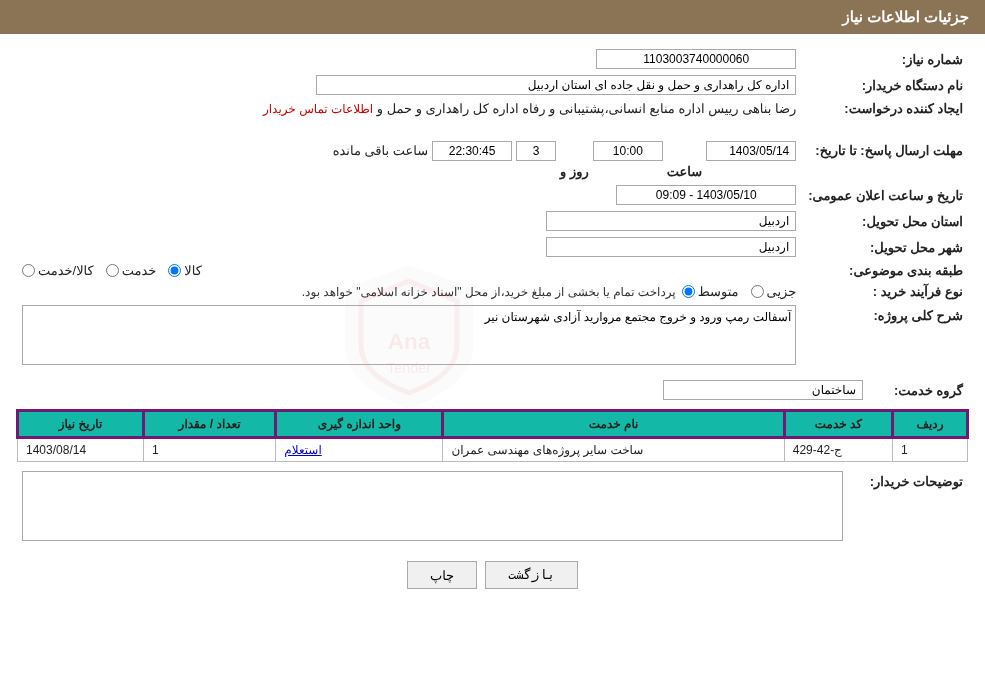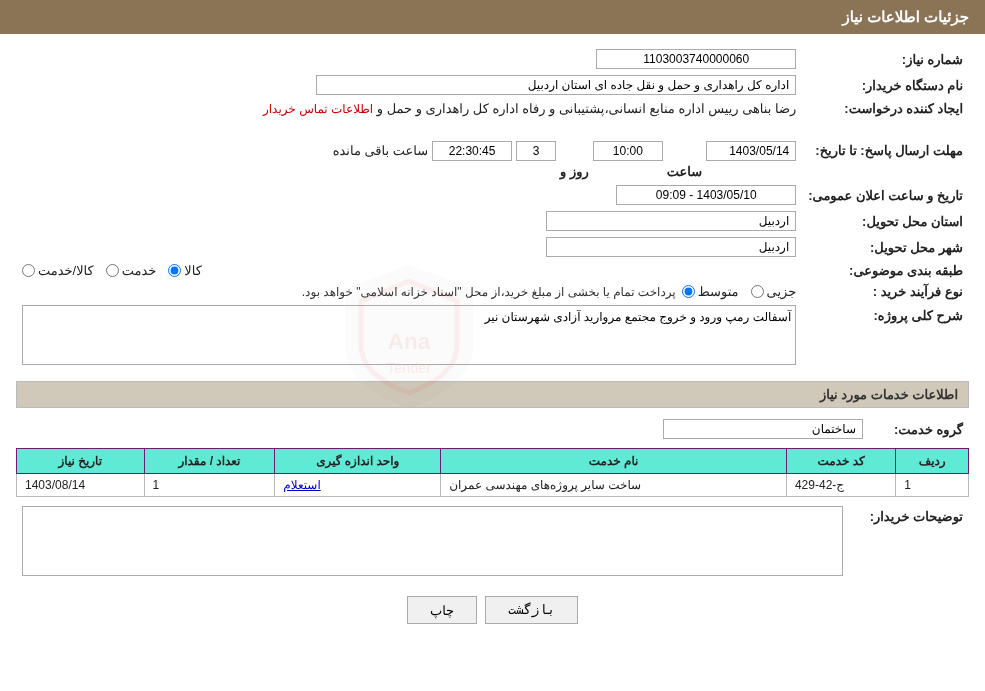--- a/index.html
+++ b/index.html
@@ -94,22 +94,22 @@
       align-items: center;
       gap: 3px;
     }
     .services-table {
       width: 100%;
       border-collapse: collapse;
       margin-top: 6px;
       margin-bottom: 6px;
     }
     .services-table th {
-      background: #5eead4;
-      border: 1px solid #701a75;
+      background: #14b8a6;
+      border: 3px solid #701a75;
       padding: 5px 8px;
       text-align: center;
       font-weight: bold;
       font-size: 12px;
     }
     .services-table td {
       border: 1px solid #bbb;
       padding: 4px 8px;
       text-align: left;
       font-size: 12px;
@@ -309,21 +309,20 @@
                 <text x="100" y="115" text-anchor="middle" font-size="28" fill="#c00" opacity="0.6" font-weight="bold">Ana</text>
                 <text x="100" y="145" text-anchor="middle" font-size="18" fill="#c00" opacity="0.6">Tender</text>
               </svg>
               <textarea class="description-textarea" readonly="" style="position: relative; z-index: 2; background: transparent;">آسفالت رمپ ورود و خروج مجتمع مروارید آزادی شهرستان نیر</textarea>
             </div>
           </td>
         </tr>
       </tbody>
     </table>
 
-    <div class="section-title">اطلاعات خدمات مورد نیاز</div>
 
     <table class="info-table">
       <tbody>
         <tr>
           <td class="label-cell" style="width:100px;">گروه خدمت:</td>
           <td class="value-cell">
             <input type="text" class="input-field" value="ساختمان" readonly="" style="width: 200px; text-align: right;">
           </td>
         </tr>
       </tbody>

